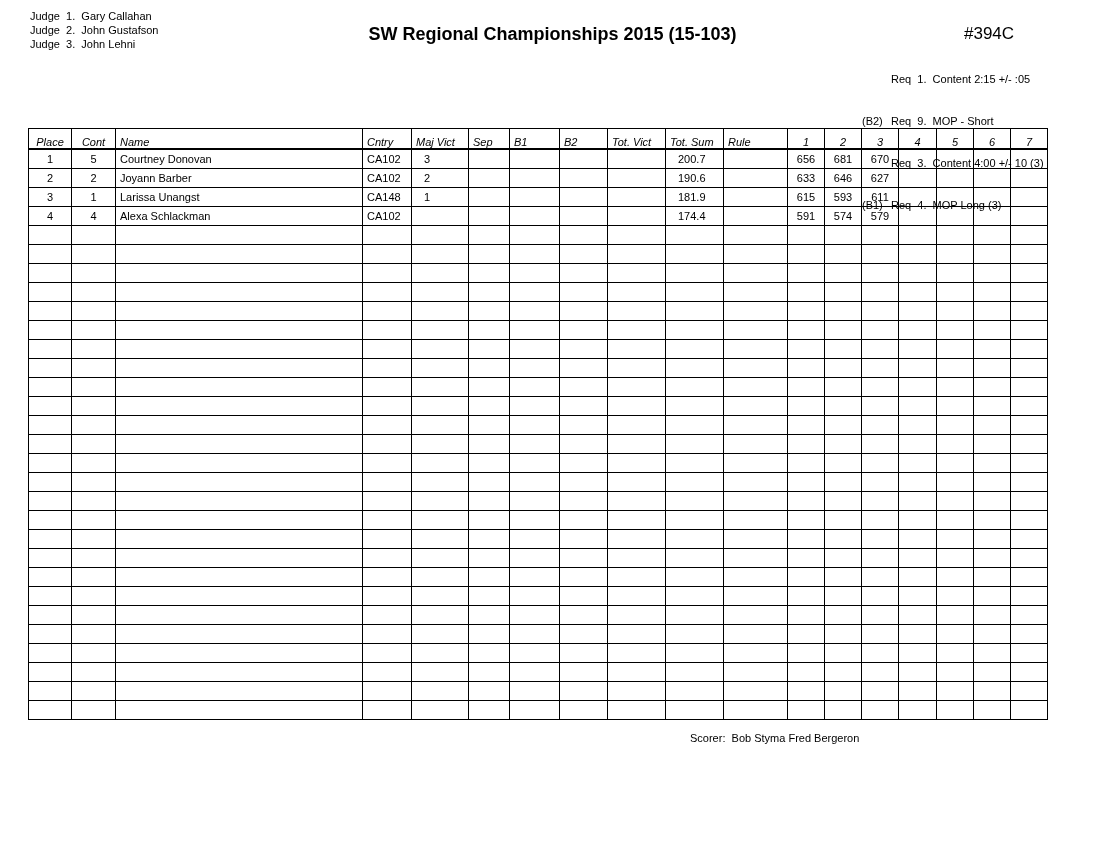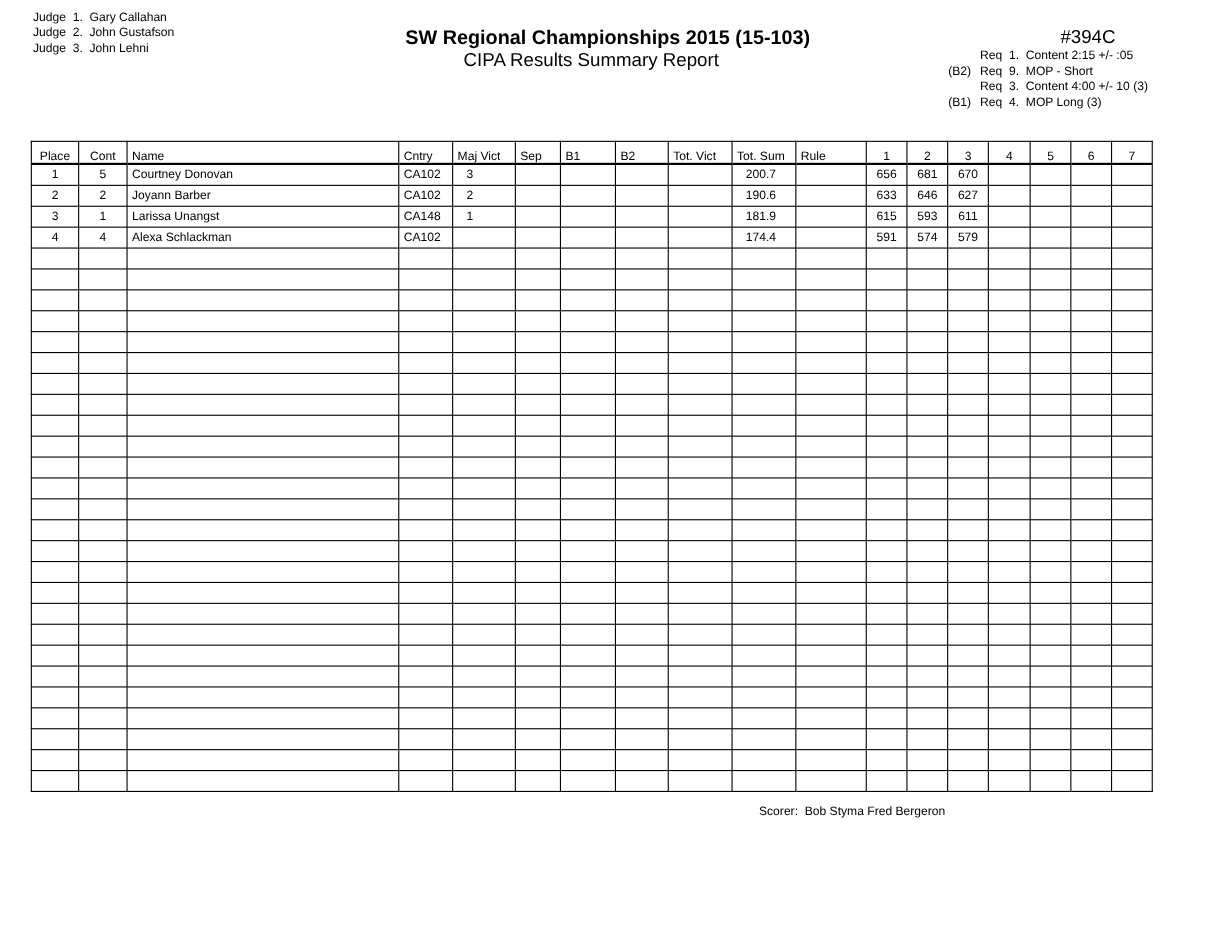--- a/index.html
+++ b/index.html
@@ -7,44 +7,43 @@
          font-family: "Liberation Sans", sans-serif; color: #000; }
   .judges { position: absolute; left: 30px; top: 9px; font-size: 11px; line-height: 14px; }
   .judges div { white-space: pre; }
   .title-block { position: absolute; left: 270px; top: 24px; width: 565px; text-align: center; }
   .t1 { font-size: 18px; font-weight: bold; line-height: 20px; margin-left: 0; }
   .t2 { font-size: 15px; line-height: 17px; margin-left: -30px; }
   .t3 { font-size: 19px; font-weight: bold; line-height: 24px; letter-spacing: 0.3px; }
   .t4 { font-size: 17px; line-height: 21px; margin-left: -30px; }
   .code { position: absolute; left: 964px; top: 24px; font-size: 17px; font-weight: normal; }
   .reqs { position: absolute; left: 862px; top: 44px; font-size: 11px; line-height: 14px; }
-  .reqs .req { white-space: pre; }
+  .reqs .req { white-space: pre; margin-top: 28px; }
   .reqs .pre { display: inline-block; width: 29px; }
   table.grid { position: absolute; left: 28px; top: 128px; border-collapse: collapse;
                table-layout: fixed; font-size: 11px; }
   table.grid th, table.grid td { border: 1px solid #000; padding: 0 4px; height: 18px;
                overflow: hidden; white-space: nowrap; font-weight: normal; }
-  table.grid th { height: 19px; text-align: left; vertical-align: bottom; padding-bottom: 0; }
+  table.grid th { height: 19px; text-align: left; vertical-align: bottom; padding-bottom: 0; font-style: italic; }
   table.grid thead tr th { border-bottom: 2px solid #000; }
   table.grid th.c, table.grid td.c { text-align: center; }
   .footer { position: absolute; left: 690px; top: 728px; font-size: 11px; line-height: 20px; }
   .footer div { white-space: pre; }
 </style>
 </head>
 <body>
 
 <div class="judges">
   <div>Judge  1.  Gary Callahan</div>
   <div>Judge  2.  John Gustafson</div>
   <div>Judge  3.  John Lehni</div>
 </div>
 
 <div class="title-block">
   <div class="t1">SW Regional Championships 2015 (15-103)</div>
-  <div class="t4">CIPA Results Summary Report</div>
 </div>
 
 <div class="code">#394C</div>
 
 <div class="reqs">
   <div class="req"><span class="pre"></span><span>Req  1.  Content 2:15 +/- :05</span></div>
   <div class="req"><span class="pre">(B2)</span><span>Req  9.  MOP - Short</span></div>
   <div class="req"><span class="pre"></span><span>Req  3.  Content 4:00 +/- 10 (3)</span></div>
   <div class="req"><span class="pre">(B1)</span><span>Req  4.  MOP Long (3)</span></div>
 </div>

